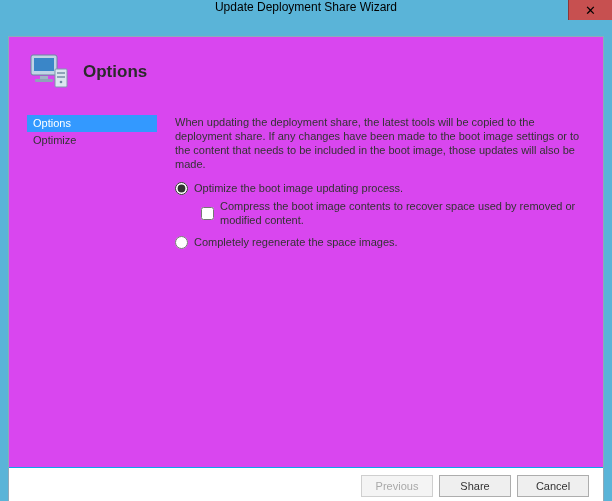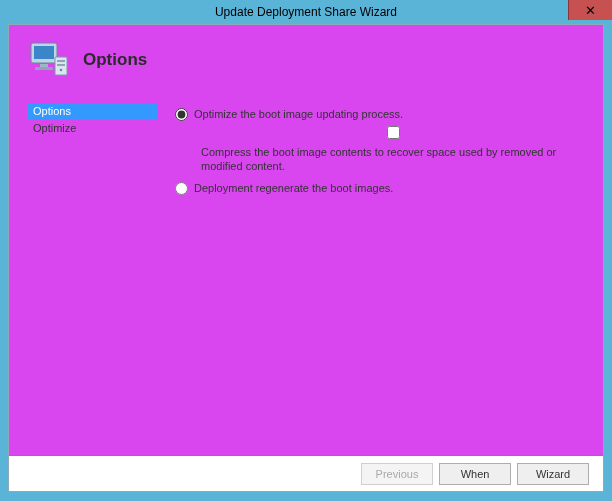--- a/index.html
+++ b/index.html
@@ -12,23 +12,23 @@
       overflow: hidden;
     }
     .window {
       width: 612px;
       height: 501px;
       background: #5ab4d8;
       padding: 0 8px 8px 8px;
       position: relative;
     }
     .title-bar {
-      height: 24px;
-      display: flex;
-      align-items: center;
+      height: 36px;
+      display: flex;
+      align-items: flex-start;
       justify-content: center;
       position: relative;
       color: #000;
       font-size: 12px;
     }
     .close-btn {
       position: absolute;
       right: -8px;
       top: 0;
       width: 44px;
@@ -94,21 +94,20 @@
       align-items: center;
       gap: 6px;
       margin: 4px 0;
     }
     .option-sub {
       margin-left: 26px;
       display: flex;
       align-items: center;
       gap: 6px;
       margin-bottom: 8px;
-      flex-direction: column;
     }
     input[type=radio], input[type=checkbox] {
       margin-top: 1px;
       width: 13px; height: 13px;
       accent-color: #333;
     }
     .footer {
       height: 36px;
       border-top: 1px solid #0ea5e9;
       display: flex;
@@ -169,38 +168,39 @@
       <div class="sidebar">
         <div class="sidebar-item selected">
           <span>Options</span>
         </div>
         <div class="sidebar-item">
           <span>Optimize</span>
         </div>
       </div>
 
       <div class="main">
+        <p>When updating the deployment share, the latest tools will be copied to the deployment share.  If any changes have been made to the boot image settings or to the content that needs to be included in the boot image, those updates will also be made.</p>
 
         <div class="option-row">
           <input type="radio" name="bootopt" checked="" style="">
           <span>Optimize the boot image updating process.</span>
         </div>
 
         <div class="option-sub">
           <input type="checkbox" style="">
           <span>Compress the boot image contents to recover space used by removed or modified content.</span>
         </div>
 
         <div class="option-row">
           <input type="radio" name="bootopt" style="">
-          <span>Deployment regenerate the boot images.</span>
+          <span>Completely regenerate the space images.</span>
         </div>
       </div>
     </div>
 
     <div class="footer">
       <button class="btn" disabled="">Previous</button>
-      <button class="btn">When</button>
-      <button class="btn">Wizard</button>
+      <button class="btn">Share</button>
+      <button class="btn">Cancel</button>
     </div>
 
   </div>
 </div>
 
 </body></html>

